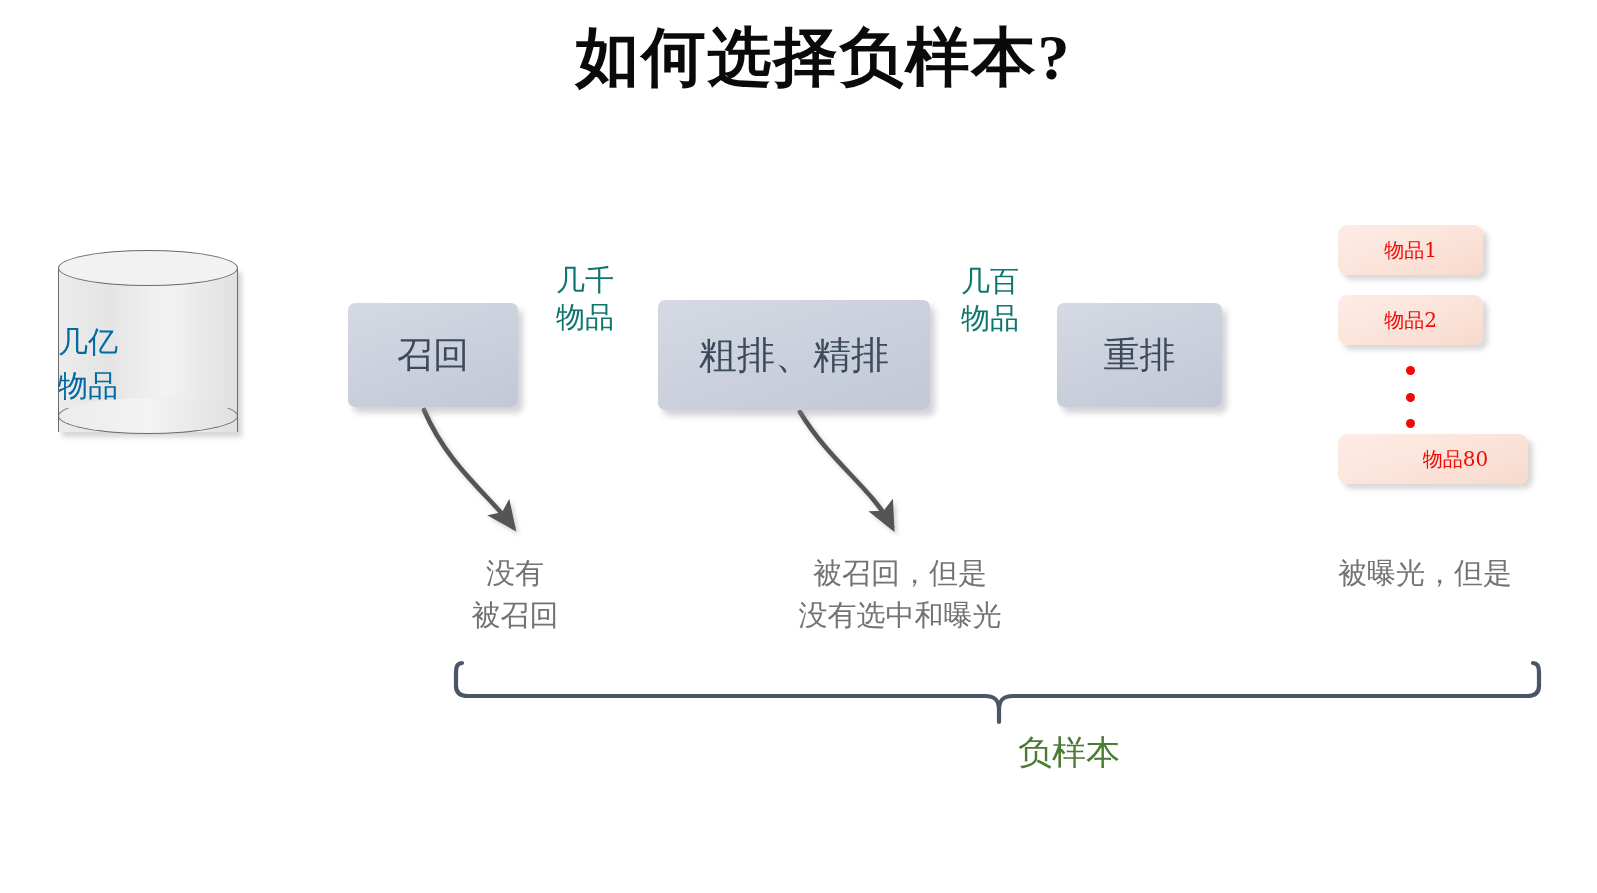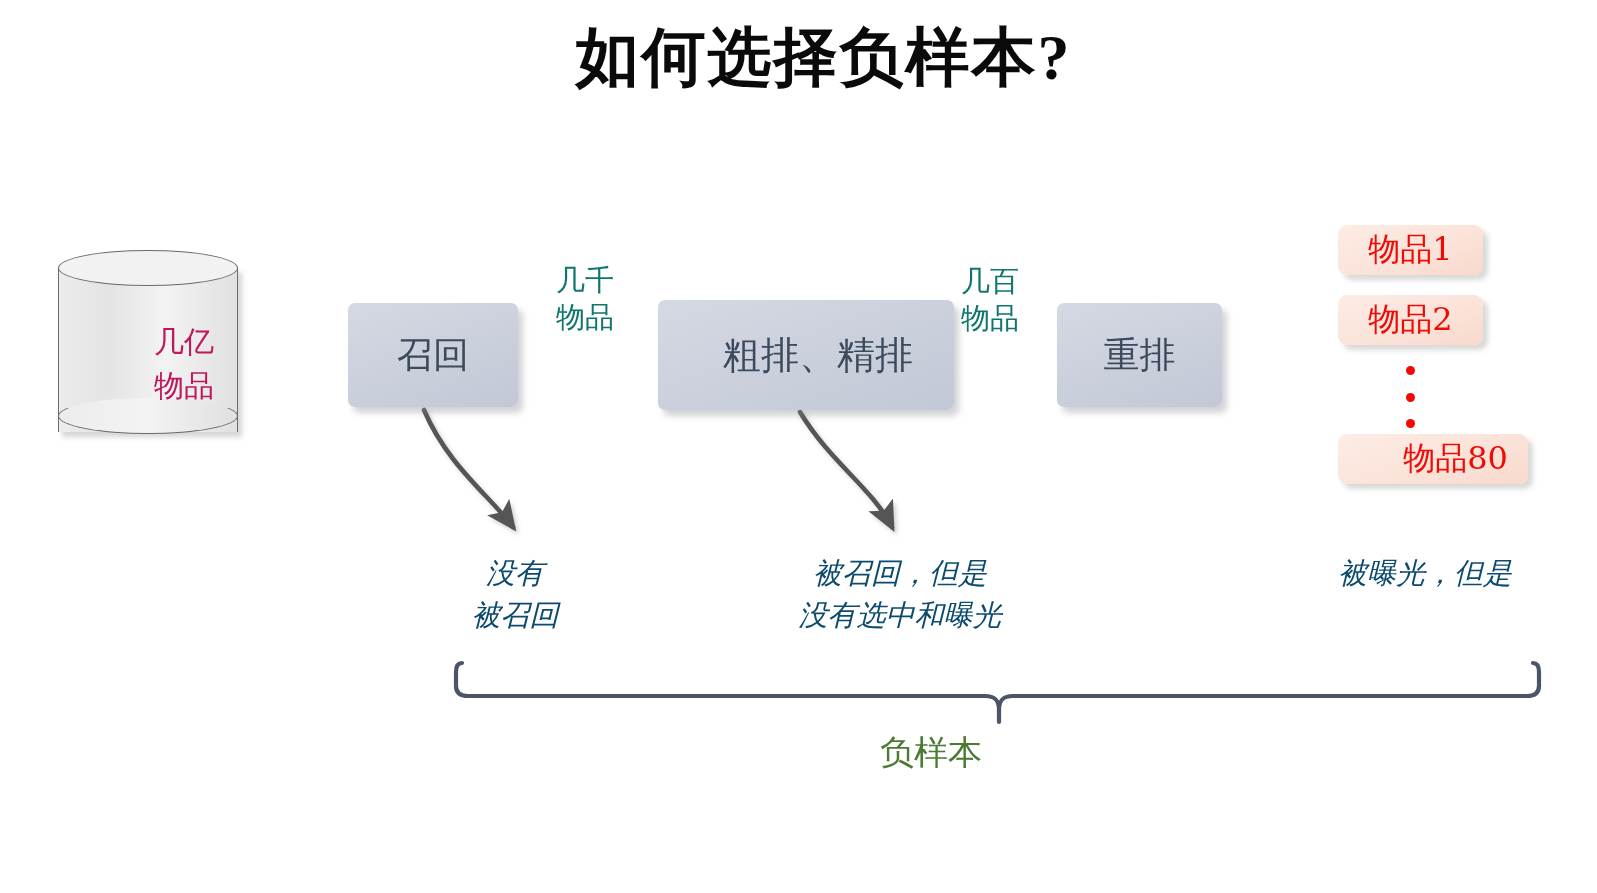--- a/index.html
+++ b/index.html
@@ -82,44 +82,44 @@
     border: 1.6px solid #6b6b6b;
     border-radius: 50%;
     box-sizing: border-box;
     background: #f2f2f2;
   }
   .cyl-label {
     position: absolute;
     left: 0;
     top: 70px;
     width: 156px;
-    text-align: right;
+    text-align: left;
     font-family: "DejaVu Serif", serif;
     font-size: 30px;
     line-height: 44px;
-    color: #be185d;
+    color: #0369a1;
     z-index: 3;
   }
 
   
   .stage-box {
     position: absolute;
     border-radius: 7px;
     background: linear-gradient(160deg,#d5d9e3 0%, #ccd1dd 45%, #c2c8d6 100%);
     box-shadow: 5px 6px 6px rgba(140,140,150,0.38);
     display: flex;
     align-items: center;
     justify-content: center;
     font-family: "DejaVu Serif", serif;
     color: #3c4a5e;
     white-space: nowrap;
   }
   .stage-box .bx-label { pointer-events: none; }
   #box-recall   { left: 348px;  top: 303px; width: 170px; height: 104px; font-size: 36px; }
-  #box-rank     { left: 658px;  top: 300px; width: 272px; height: 110px; font-size: 38px; padding-left: 24px; }
+  #box-rank     { left: 658px;  top: 300px; width: 272px; height: 110px; font-size: 38px; }
   #box-rerank   { left: 1057px; top: 303px; width: 165px; height: 104px; font-size: 36px; }
 
   
   .flow-label {
     position: absolute;
     text-align: center;
     color: #0f766e;
     font-family: "DejaVu Serif", serif;
     font-size: 29px;
     line-height: 37px;
@@ -135,21 +135,21 @@
     width: 145px;
     height: 50px;
     border-radius: 9px;
     background: linear-gradient(160deg,#fdece5 0%, #fbe3d9 55%, #f8d9cc 100%);
     box-shadow: 5px 5px 5px rgba(150,145,145,0.35);
     display: flex;
     align-items: center;
     justify-content: center;
     color: #f00a05;
     font-family: "DejaVu Serif", serif;
-    font-size: 32px;
+    font-size: 20px;
     white-space: nowrap;
   }
   #item-1  { top: 225px; }
   #item-2  { top: 295px; }
   #item-80 { top: 434px; padding-left: 45px; }
 
   .item-ellipsis {
     position: absolute;
     left: 1338px;
     top: 366px;
@@ -165,37 +165,36 @@
     width: 9px;
     height: 9px;
     border-radius: 50%;
     background: #f00a05;
   }
 
   
   .note {
     position: absolute;
     text-align: center;
-    color: #0c4a6e;
+    color: #737373;
     font-family: "DejaVu Serif", serif;
     font-size: 29px;
     line-height: 42px;
     white-space: nowrap;
-    font-style: italic;
   }
   #note-not-recalled { left: 400px;  top: 552px; width: 230px; }
   #note-recalled-not-shown { left: 740px; top: 552px; width: 320px; }
   #note-shown-not-clicked { left: 1275px; top: 552px; width: 300px; }
 
   #brace-label {
     position: absolute;
     left: 880px;
     top: 730px;
     width: 240px;
-    text-align: left;
+    text-align: right;
     color: #4b7a33;
     font-family: "DejaVu Serif", serif;
     font-size: 34px;
     white-space: nowrap;
   }
 </style>
 </head>
 <body>
 
 <div id="stage">

